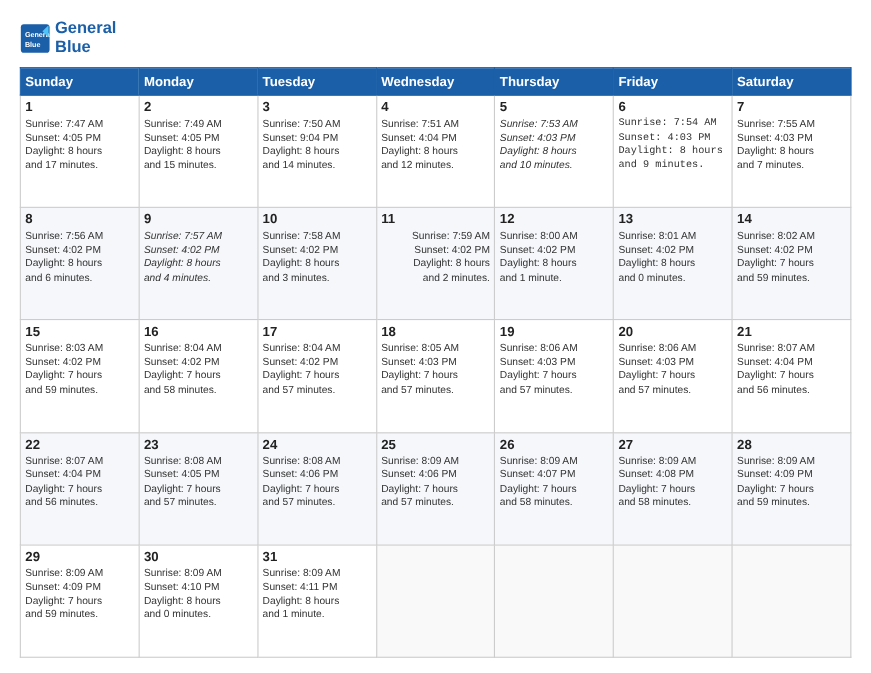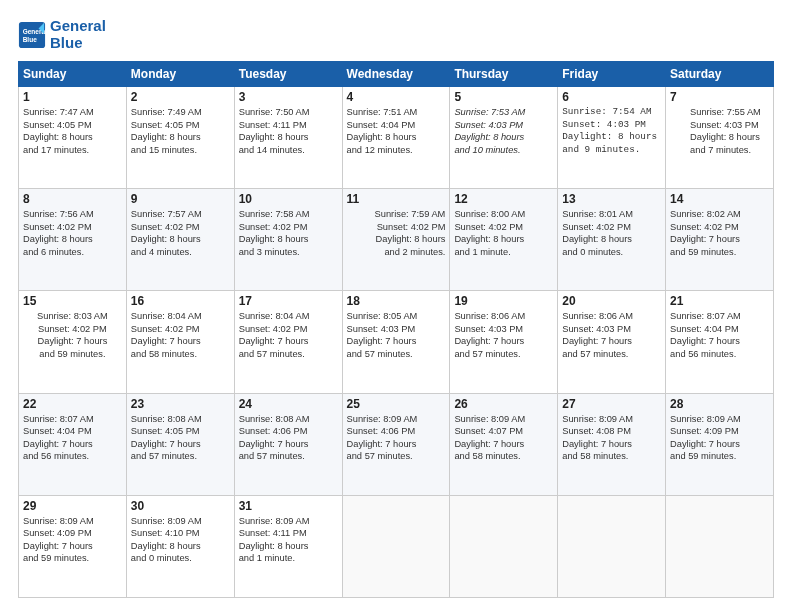--- a/index.html
+++ b/index.html
@@ -150,21 +150,21 @@
           <td>
             <span class="day-num">2</span>
             <div class="day-info" style="white-space: pre-line;">Sunrise: 7:49 AM
 Sunset: 4:05 PM
 Daylight: 8 hours
 and 15 minutes.</div>
           </td>
           <td>
             <span class="day-num">3</span>
             <div class="day-info" style="white-space: pre-line;">Sunrise: 7:50 AM
-Sunset: 4:11 PM
+Sunset: 9:04 PM
 Daylight: 8 hours
 and 14 minutes.</div>
           </td>
           <td>
             <span class="day-num">4</span>
             <div class="day-info" style="white-space: pre-line;">Sunrise: 7:51 AM
 Sunset: 4:04 PM
 Daylight: 8 hours
 and 12 minutes.</div>
           </td>
@@ -177,37 +177,37 @@
           </td>
           <td>
             <span class="day-num">6</span>
             <div class="day-info" style="white-space: pre-line; font-family: Liberation Mono, monospace;">Sunrise: 7:54 AM
 Sunset: 4:03 PM
 Daylight: 8 hours
 and 9 minutes.</div>
           </td>
           <td>
             <span class="day-num">7</span>
-            <div class="day-info" style="white-space: pre-line; margin-left: 20px;">Sunrise: 7:55 AM
+            <div class="day-info" style="white-space: pre-line;">Sunrise: 7:55 AM
 Sunset: 4:03 PM
 Daylight: 8 hours
 and 7 minutes.</div>
           </td>
         </tr>
         <tr>
           <td>
             <span class="day-num">8</span>
             <div class="day-info" style="white-space: pre-line;">Sunrise: 7:56 AM
 Sunset: 4:02 PM
 Daylight: 8 hours
 and 6 minutes.</div>
           </td>
           <td>
             <span class="day-num">9</span>
-            <div class="day-info" style="white-space: pre-line;">Sunrise: 7:57 AM
+            <div class="day-info" style="white-space: pre-line; font-style: italic;">Sunrise: 7:57 AM
 Sunset: 4:02 PM
 Daylight: 8 hours
 and 4 minutes.</div>
           </td>
           <td>
             <span class="day-num">10</span>
             <div class="day-info" style="white-space: pre-line;">Sunrise: 7:58 AM
 Sunset: 4:02 PM
 Daylight: 8 hours
 and 3 minutes.</div>
@@ -237,21 +237,21 @@
             <span class="day-num">14</span>
             <div class="day-info" style="white-space: pre-line;">Sunrise: 8:02 AM
 Sunset: 4:02 PM
 Daylight: 7 hours
 and 59 minutes.</div>
           </td>
         </tr>
         <tr>
           <td>
             <span class="day-num">15</span>
-            <div class="day-info" style="white-space: pre-line; text-align: center;">Sunrise: 8:03 AM
+            <div class="day-info" style="white-space: pre-line;">Sunrise: 8:03 AM
 Sunset: 4:02 PM
 Daylight: 7 hours
 and 59 minutes.</div>
           </td>
           <td>
             <span class="day-num">16</span>
             <div class="day-info" style="white-space: pre-line;">Sunrise: 8:04 AM
 Sunset: 4:02 PM
 Daylight: 7 hours
 and 58 minutes.</div>

